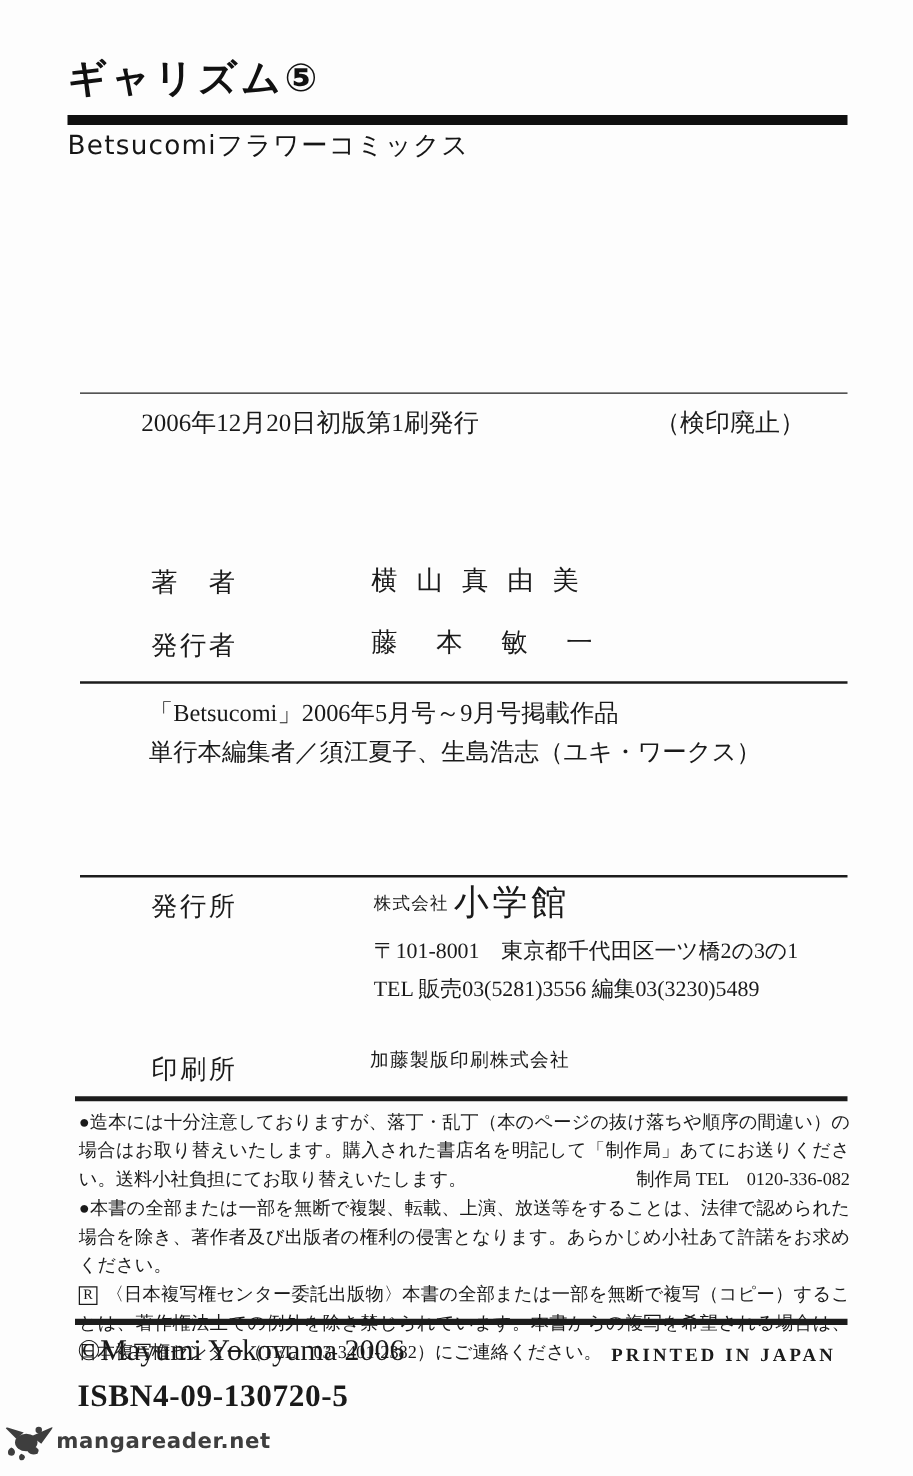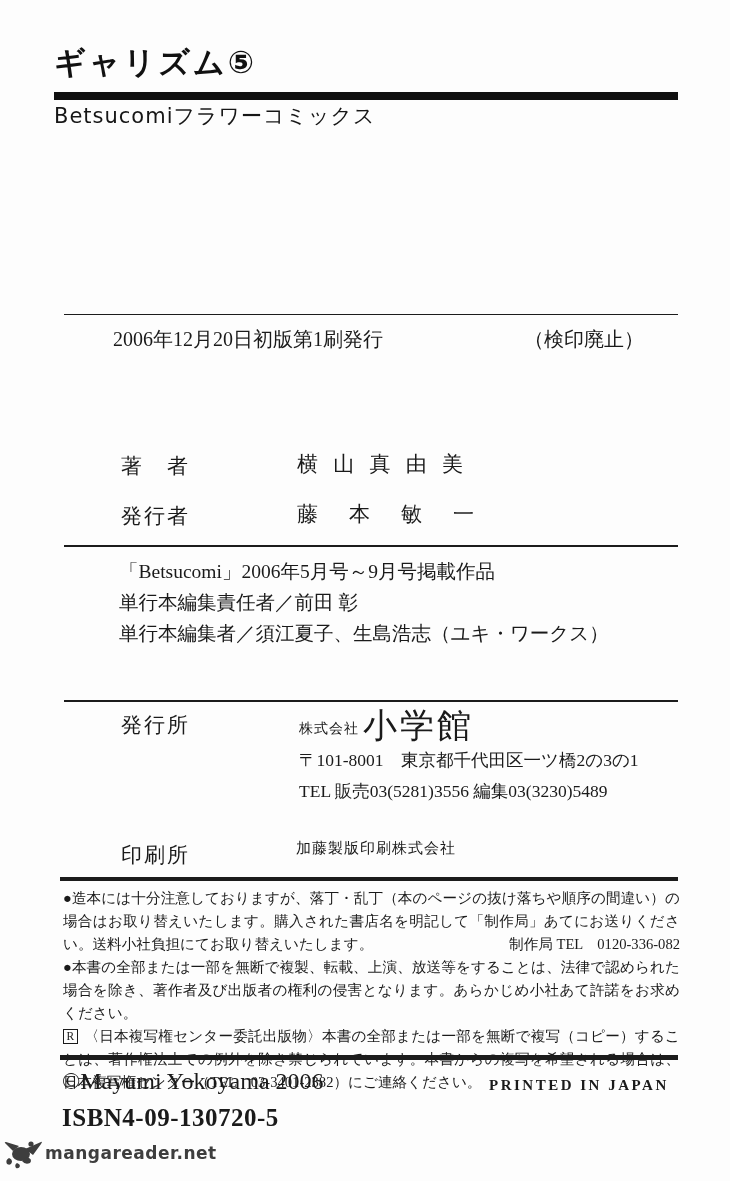--- a/index.html
+++ b/index.html
@@ -48,21 +48,21 @@
   .p2l { left: 121px; top: 502px; }
   .p2n { left: 297px; top: 500px; }
 
   
   .credits { left: 119px; top: 556px; font-size: 19.5px; line-height: 31px; }
 
   
   .pub-role { left: 121px; top: 711px; font-size: 21px; letter-spacing: 2px; }
   .pub-company { left: 299px; top: 703px; }
   .pub-company .prefix { font-size: 14px; vertical-align: 4px; letter-spacing: 1px; }
-  .pub-company .name { font-size: 34px; font-weight: 500; letter-spacing: 3px; }
+  .pub-company .name { font-size: 28px; font-weight: 500; letter-spacing: 3px; }
   .pub-address { left: 299px; top: 748px; font-size: 17.5px; }
   .pub-tel { left: 299px; top: 779px; font-size: 17.5px; }
 
   
   .printer-role { left: 121px; top: 841px; font-size: 21px; letter-spacing: 2px; }
   .printer-name { left: 296px; top: 839px; font-size: 15px; letter-spacing: 1px; }
 
   
   .legal {
     left: 63px; top: 887px; width: 617px;
@@ -114,21 +114,20 @@
 
 <div class="abs person-label p1l">著　者</div>
 <div class="abs person-name p1n">横 山 真 由 美</div>
 <div class="abs person-label p2l">発行者</div>
 <div class="abs person-name p2n">藤　本　敏　一</div>
 
 <div class="abs rule rule-2"></div>
 
 <div class="abs credits">
   <div>「Betsucomi」2006年5月号～9月号掲載作品</div>
-  <div>単行本編集責任者／前田 彰</div>
   <div>単行本編集者／須江夏子、生島浩志（ユキ・ワークス）</div>
 </div>
 
 <div class="abs rule rule-3"></div>
 
 <div class="abs pub-role">発行所</div>
 <div class="abs pub-company">
   <span class="prefix">株式会社</span>
   <span class="name">小学館</span>
 </div>

